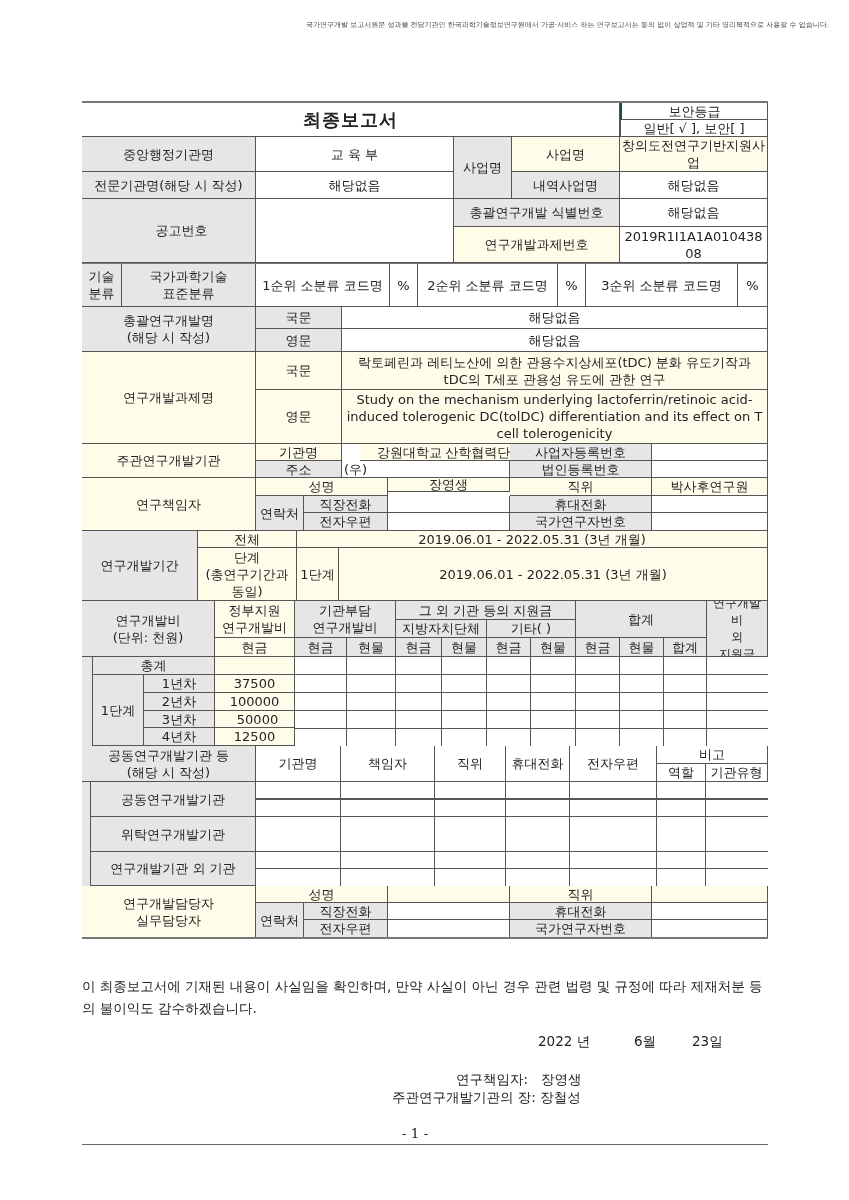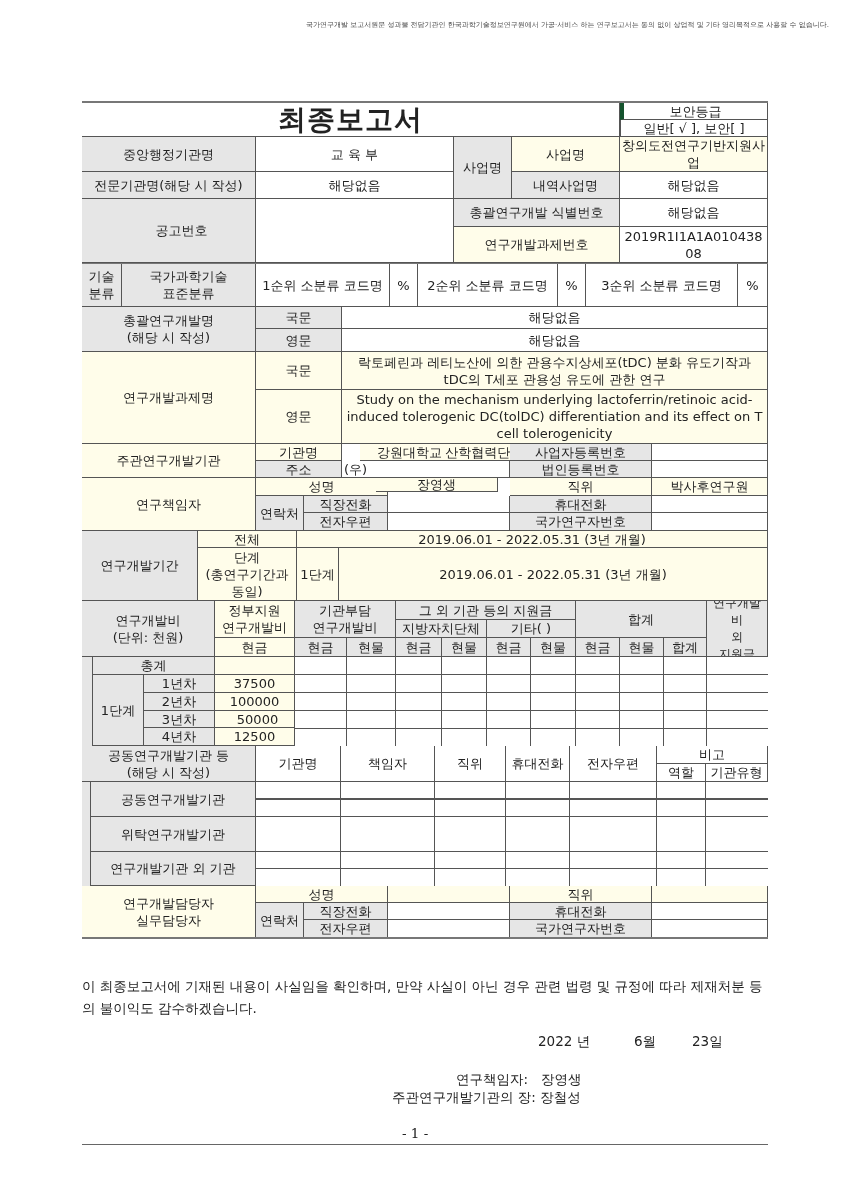--- a/index.html
+++ b/index.html
@@ -3,34 +3,34 @@
 <meta charset="utf-8">
 <style>
   html,body{margin:0;padding:0;background:#fff;}
   body{width:849px;height:1200px;position:relative;overflow:hidden;font-family:"DejaVu Sans","Liberation Sans",sans-serif;color:#222;}
   .notice{position:absolute;top:20px;right:20px;font-size:7px;color:#444;white-space:nowrap;}
   .c{position:absolute;box-sizing:border-box;display:flex;align-items:center;justify-content:center;text-align:center;font-size:13px;line-height:17px;border-right:1px solid #555;border-bottom:1px solid #555;overflow:hidden;padding:0 2px;}
   .g{background:#e6e6e6;}
   .y{background:#fffdea;}
   .w{background:#fff;}
   .l{justify-content:flex-start;text-align:left;}
-  .title{font-size:28px;font-weight:bold;letter-spacing:1px;}
+  .title{font-size:18px;font-weight:bold;letter-spacing:1px;}
   .hline{position:absolute;height:2px;background:#777;}
   .vline{position:absolute;width:1px;background:#555;}
   .txt{position:absolute;font-size:13.5px;color:#222;white-space:nowrap;}
 </style>
 </head>
 <body>
 
 <div class="notice">국가연구개발 보고서원문 성과물 전담기관인 한국과학기술정보연구원에서 가공·서비스 하는 연구보고서는 동의 없이 상업적 및 기타 영리목적으로 사용할 수 없습니다.</div>
 
 <div class="hline" style="left:82px;top:101px;width:686px;"></div>
 
 <div class="c w title" style="left:82px;top:103px;width:538px;height:34px;">최종보고서</div>
-<div class="c w" style="left:620px;top:103px;width:148px;height:17px;border-left:4px solid #14532d;">보안등급</div>
+<div class="c w" style="left:620px;top:103px;width:148px;height:17px;border-left:2px solid #14532d;">보안등급</div>
 <div class="c w" style="left:620px;top:120px;width:148px;height:17px;border-left:1px solid #555;">일반[ √ ], 보안[    ]</div>
 
 <div class="c g" style="left:82px;top:137px;width:174px;height:35px;">중앙행정기관명</div>
 <div class="c w" style="left:256px;top:137px;width:198px;height:35px;">교 육 부</div>
 <div class="c g" style="left:454px;top:137px;width:58px;height:62px;">사업명</div>
 <div class="c y" style="left:512px;top:137px;width:108px;height:35px;">사업명</div>
 <div class="c y" style="left:620px;top:137px;width:148px;height:35px;">창의도전연구기반지원사업</div>
 
 <div class="c g" style="left:82px;top:172px;width:174px;height:27px;">전문기관명(해당 시 작성)</div>
 <div class="c w" style="left:256px;top:172px;width:198px;height:27px;">해당없음</div>
@@ -75,21 +75,21 @@
 <div class="c y" style="left:360px;top:444px;width:168px;height:17px;font-family:Liberation Serif, serif;">강원대학교 산학협력단</div>
 <div class="c g" style="left:510px;top:444px;width:142px;height:17px;">사업자등록번호</div>
 <div class="c w" style="left:652px;top:444px;width:116px;height:17px;"></div>
 <div class="c g" style="left:256px;top:461px;width:86px;height:17px;">주소</div>
 <div class="c w l" style="left:342px;top:461px;width:168px;height:17px;">(우)</div>
 <div class="c g" style="left:510px;top:461px;width:142px;height:17px;">법인등록번호</div>
 <div class="c w" style="left:652px;top:461px;width:116px;height:17px;"></div>
 
 <div class="c y" style="left:82px;top:478px;width:174px;height:53px;">연구책임자</div>
 <div class="c y" style="left:256px;top:478px;width:132px;height:18px;">성명</div>
-<div class="c y" style="left:376px;top:478px;width:122px;height:14px;">장영생</div>
+<div class="c y" style="left:388px;top:478px;width:122px;height:14px;">장영생</div>
 <div class="c y" style="left:510px;top:478px;width:142px;height:18px;">직위</div>
 <div class="c y" style="left:652px;top:478px;width:116px;height:18px;">박사후연구원</div>
 <div class="c g" style="left:256px;top:496px;width:48px;height:35px;">연락처</div>
 <div class="c g" style="left:304px;top:496px;width:84px;height:17px;">직장전화</div>
 <div class="c w" style="left:388px;top:496px;width:122px;height:17px;"></div>
 <div class="c g" style="left:510px;top:496px;width:142px;height:17px;">휴대전화</div>
 <div class="c w" style="left:652px;top:496px;width:116px;height:17px;"></div>
 <div class="c g" style="left:304px;top:513px;width:84px;height:18px;">전자우편</div>
 <div class="c w" style="left:388px;top:513px;width:122px;height:18px;"></div>
 <div class="c g" style="left:510px;top:513px;width:142px;height:18px;">국가연구자번호</div>

